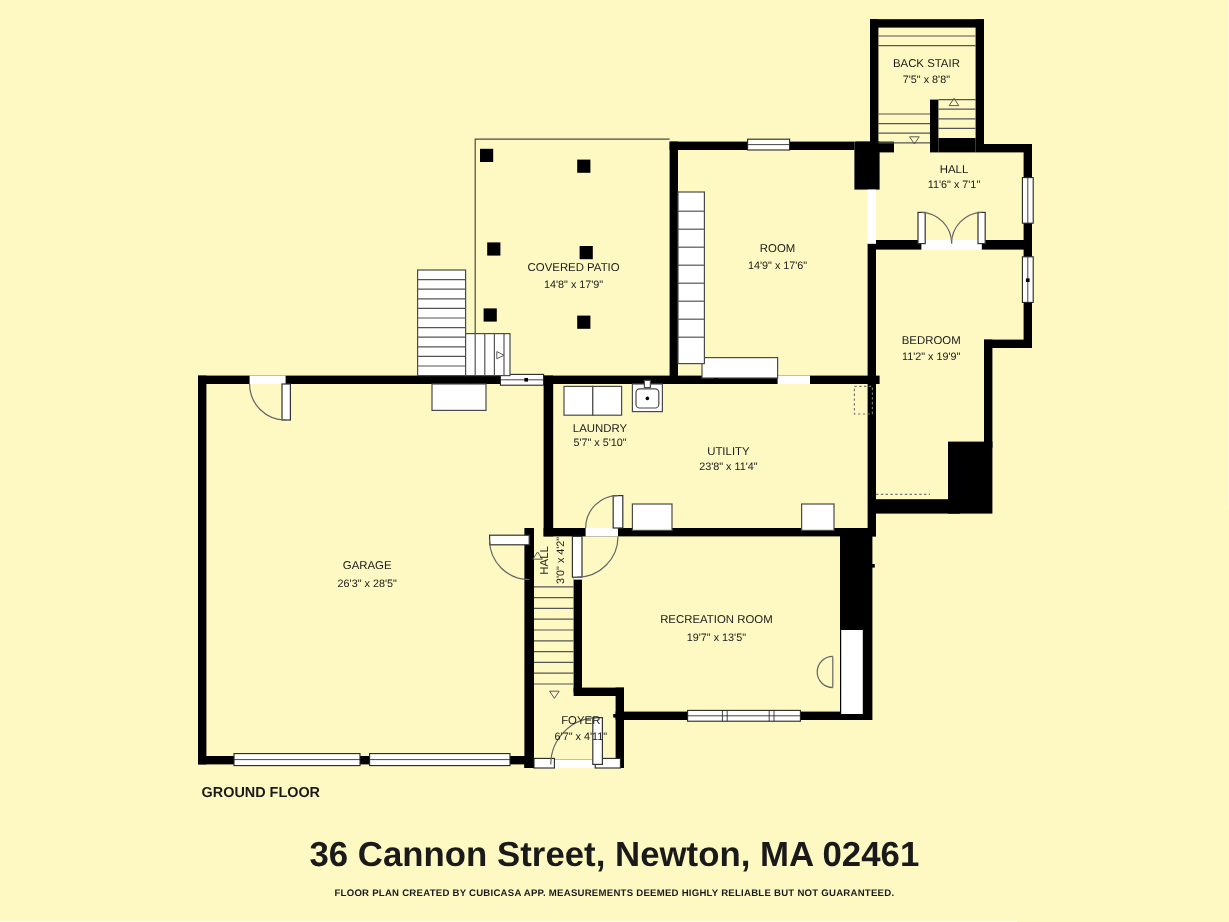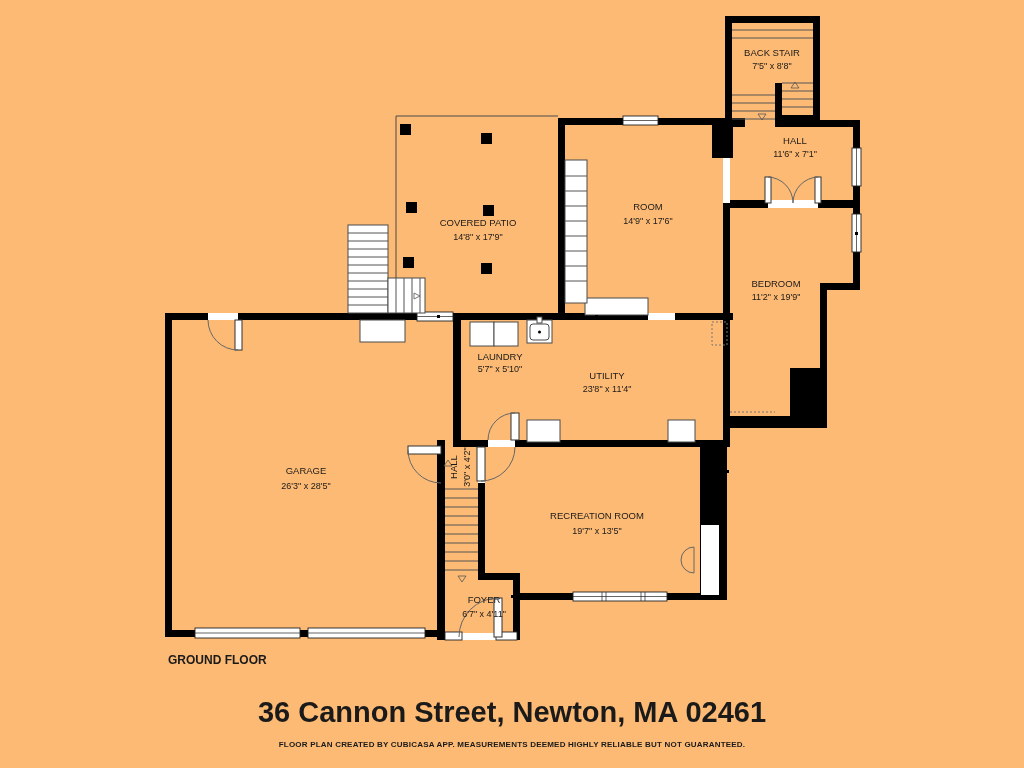--- a/index.html
+++ b/index.html
@@ -1,16 +1,16 @@
 <!DOCTYPE html>
 <html><head>
 <meta charset="utf-8">
 <style>
   html,body{margin:0;padding:0;background:#ffffff;}
-  .page{position:relative;width:1024px;height:768px;background:#fdba74;overflow:hidden;}
+  .page{position:relative;width:1024px;height:768px;background:#fef9c3;overflow:hidden;}
   svg{position:absolute;left:0;top:0;width:1024px;height:768px;}
   text{font-family:"Liberation Sans",sans-serif;fill:#1a1a1a;}
   .rname{font-size:9.5px;text-anchor:middle;}
   .rdims{font-size:9px;text-anchor:middle;}
   .floor-label{font-size:12px;font-weight:bold;text-anchor:start;}
   .address{font-size:29px;font-weight:bold;text-anchor:middle;}
   .disclaimer{font-size:8px;font-weight:bold;text-anchor:middle;letter-spacing:0.2px;}
   .wall{fill:#000000;}
   .opening{fill:#ffffff;}
   .thin{stroke:#4a4a4a;stroke-width:1;fill:none;}

